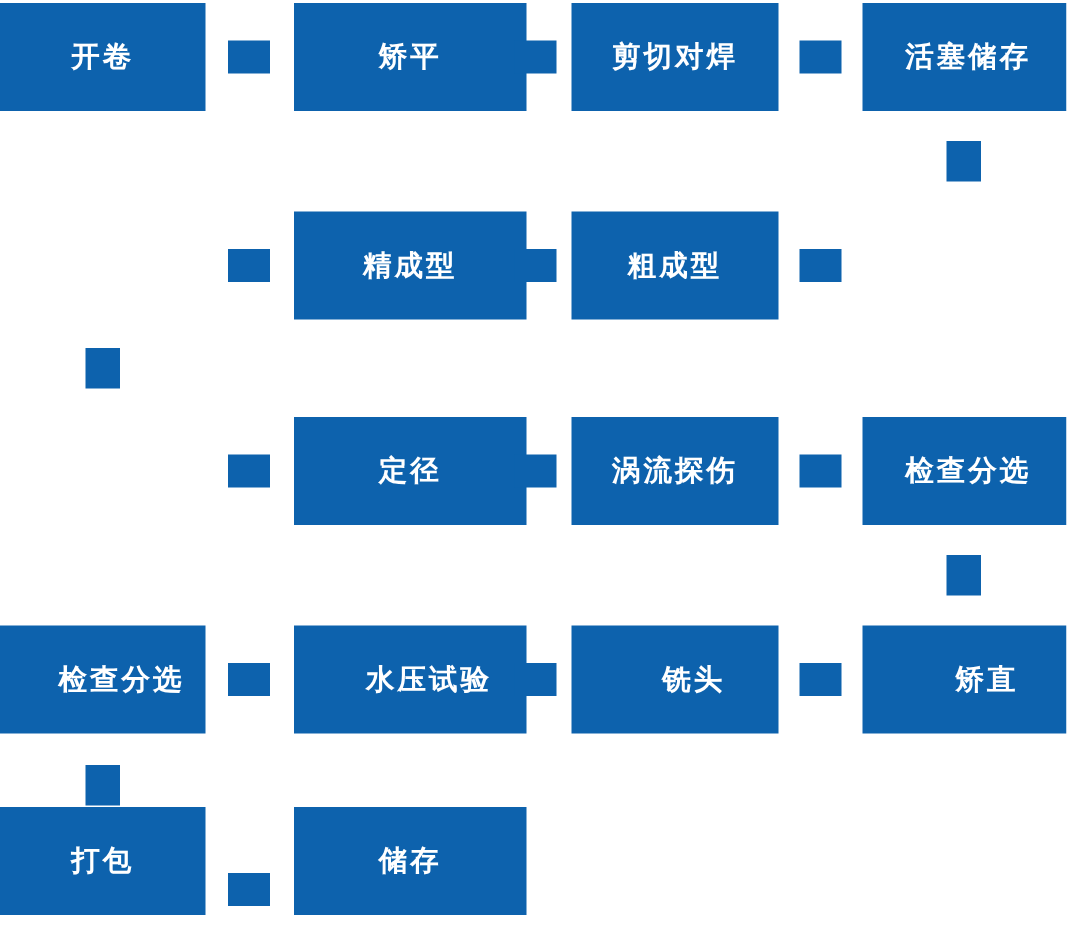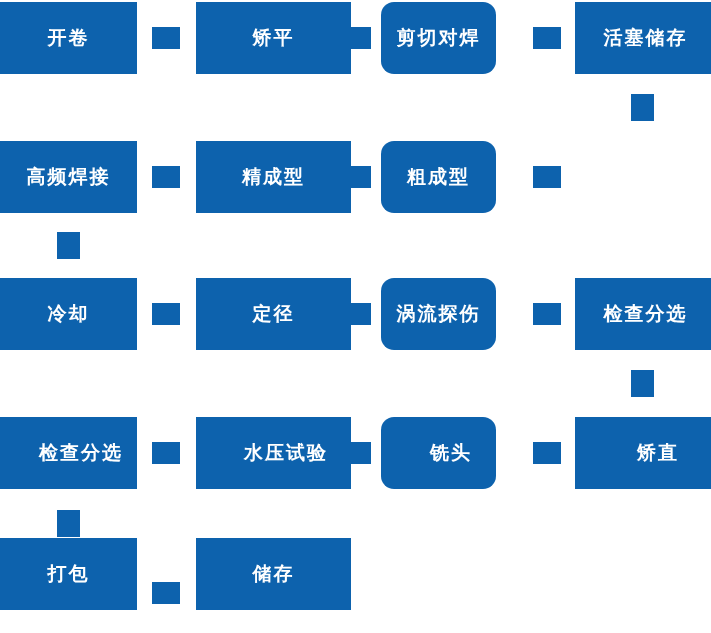--- a/index.html
+++ b/index.html
@@ -10,21 +10,21 @@
     font-family:"Liberation Sans","DejaVu Sans",sans-serif;
   }
   .box {
     position:absolute; height:72px; background:var(--blue);
     color:var(--text); font-weight:bold; font-size:19px; letter-spacing:2px;
     display:flex; align-items:center; justify-content:center;
     box-sizing:border-box; text-align:center;
   }
   .col1 { left:0;     width:137px; }
   .col2 { left:196px; width:155px; }
-  .col3 { left:381px; width:115px;border-radius:13px; }
+  .col3 { left:381px; width:138px; }
   .col4 { left:575px; width:141px; }
   .row1 { top:2px; }
   .row2 { top:141px; }
   .row3 { top:278px; }
   .row4 { top:417px;padding-left:25px; }
   .row5 { top:538px; }
   .hconn { position:absolute; width:28px; height:22px; background:var(--blue); }
   .gapA { left:152px; }
   .gapB { left:343px; }
   .gapC { left:533px; }
@@ -49,30 +49,28 @@
   <div class="box col1 row1">开卷</div>
   <div class="hconn gapA hr1"></div>
   <div class="box col2 row1">矫平</div>
   <div class="hconn gapB hr1"></div>
   <div class="box col3 row1">剪切对焊</div>
   <div class="hconn gapC hr1"></div>
   <div class="box col4 row1">活塞储存</div>
 
   <div class="vconn vright vg1"></div>
 
-  <div class="box col1 row2">高频焊接</div>
   <div class="hconn gapA hr2"></div>
   <div class="box col2 row2">精成型</div>
   <div class="hconn gapB hr2"></div>
   <div class="box col3 row2">粗成型</div>
   <div class="hconn gapC hr2"></div>
 
   <div class="vconn vleft vg2"></div>
 
-  <div class="box col1 row3">冷却</div>
   <div class="hconn gapA hr3"></div>
   <div class="box col2 row3">定径</div>
   <div class="hconn gapB hr3"></div>
   <div class="box col3 row3">涡流探伤</div>
   <div class="hconn gapC hr3"></div>
   <div class="box col4 row3">检查分选</div>
 
   <div class="vconn vright vg3"></div>
 
   <div class="box col1 row4">检查分选</div>

